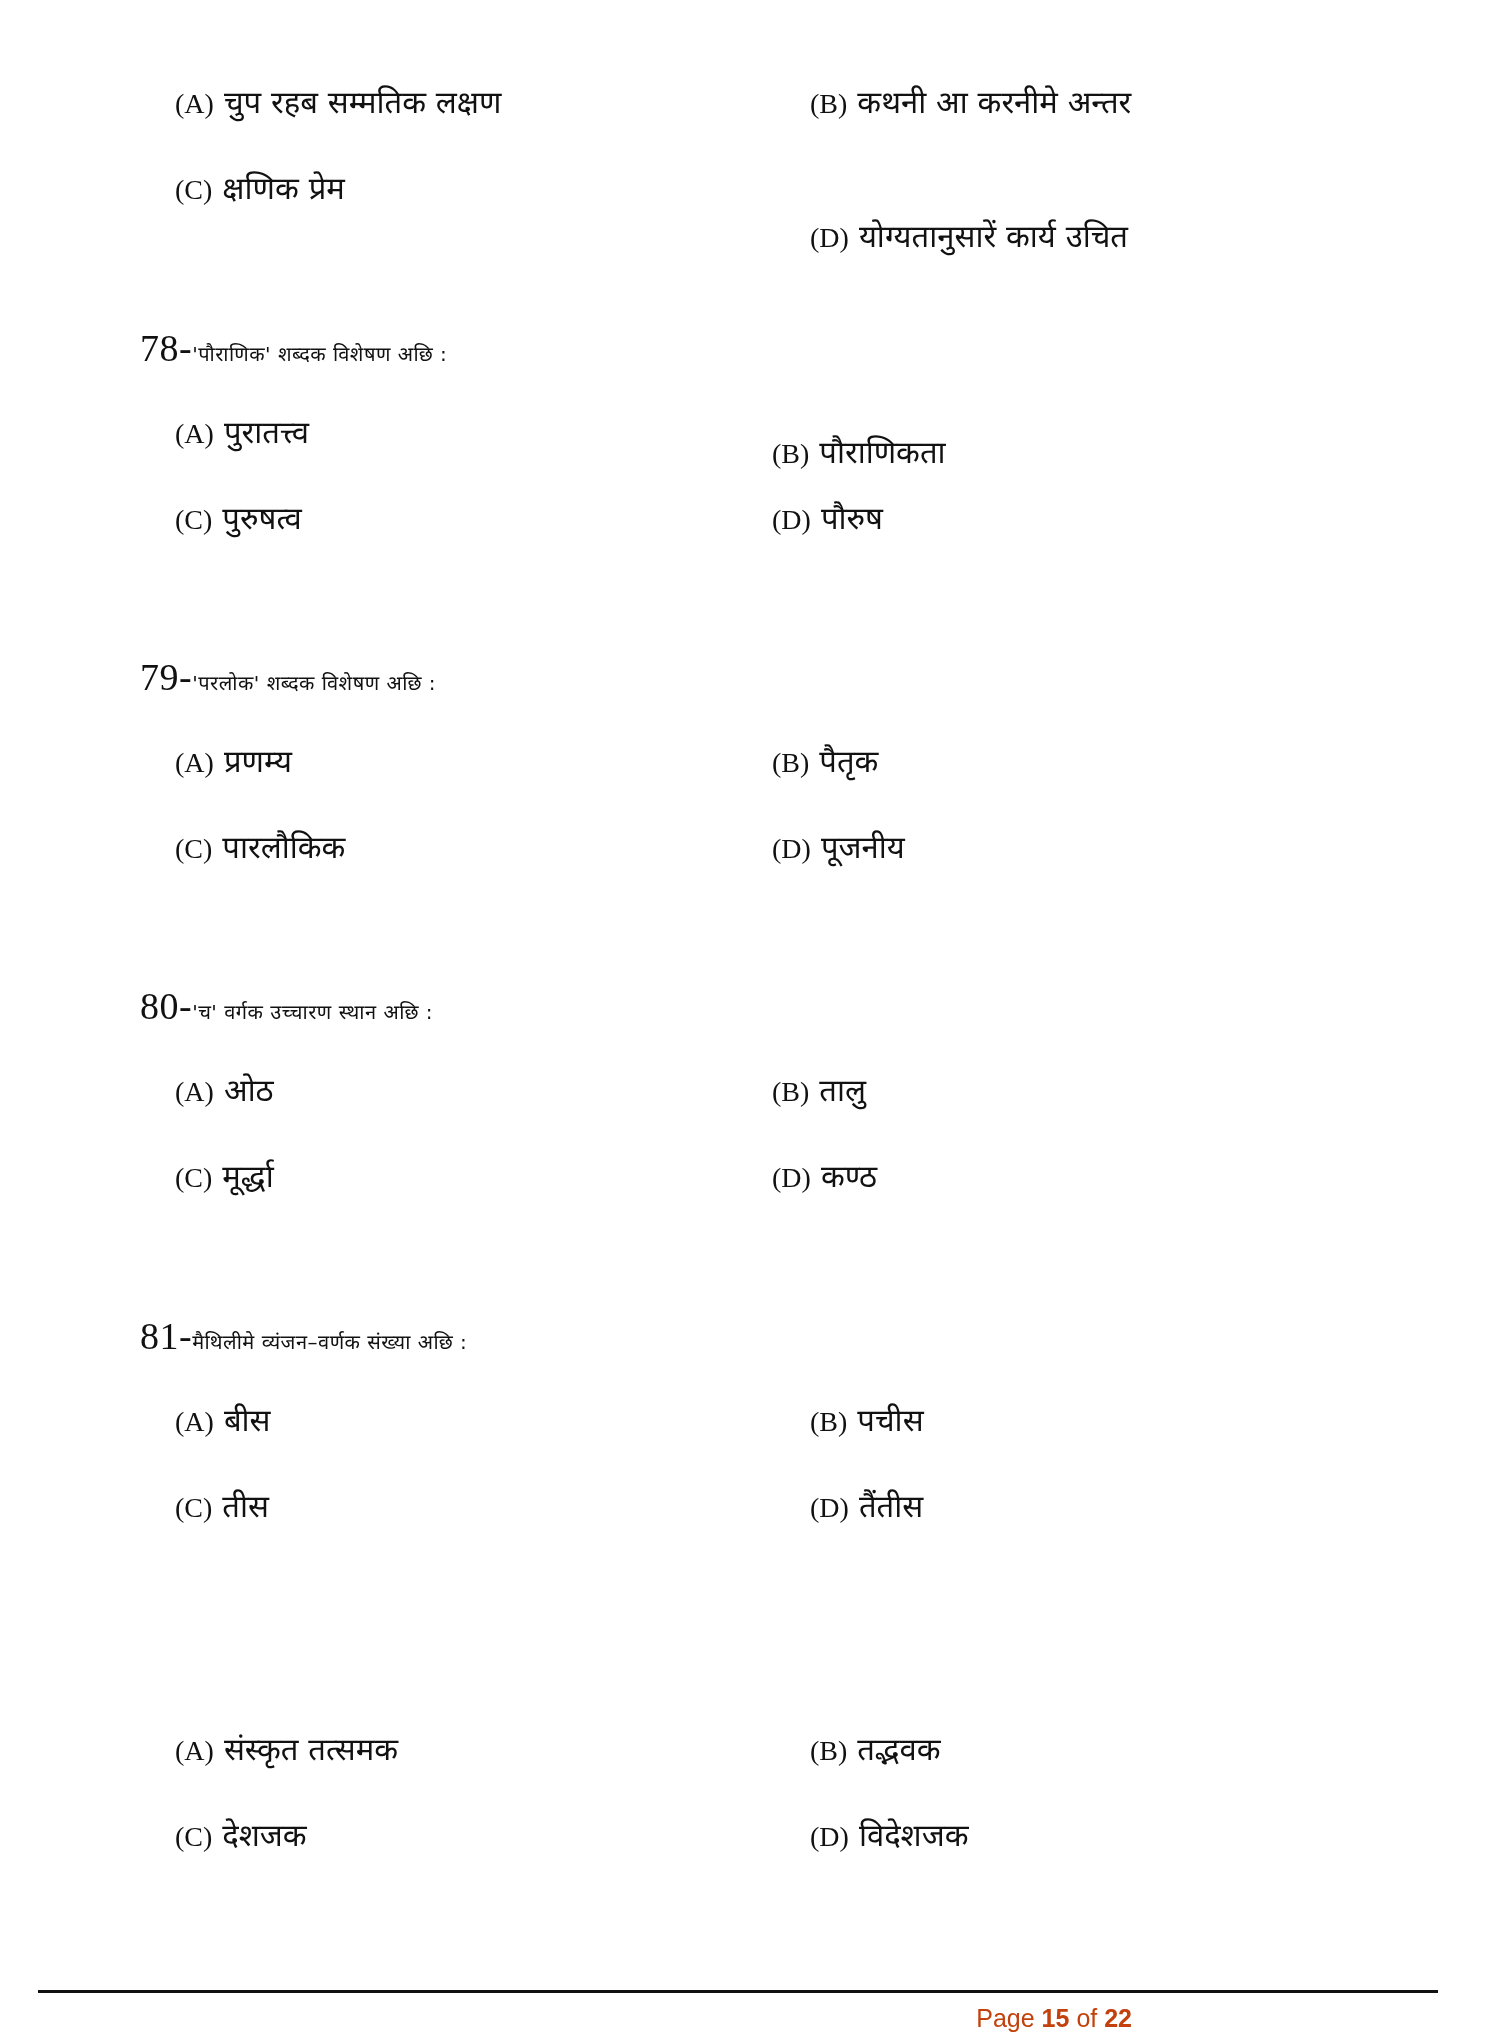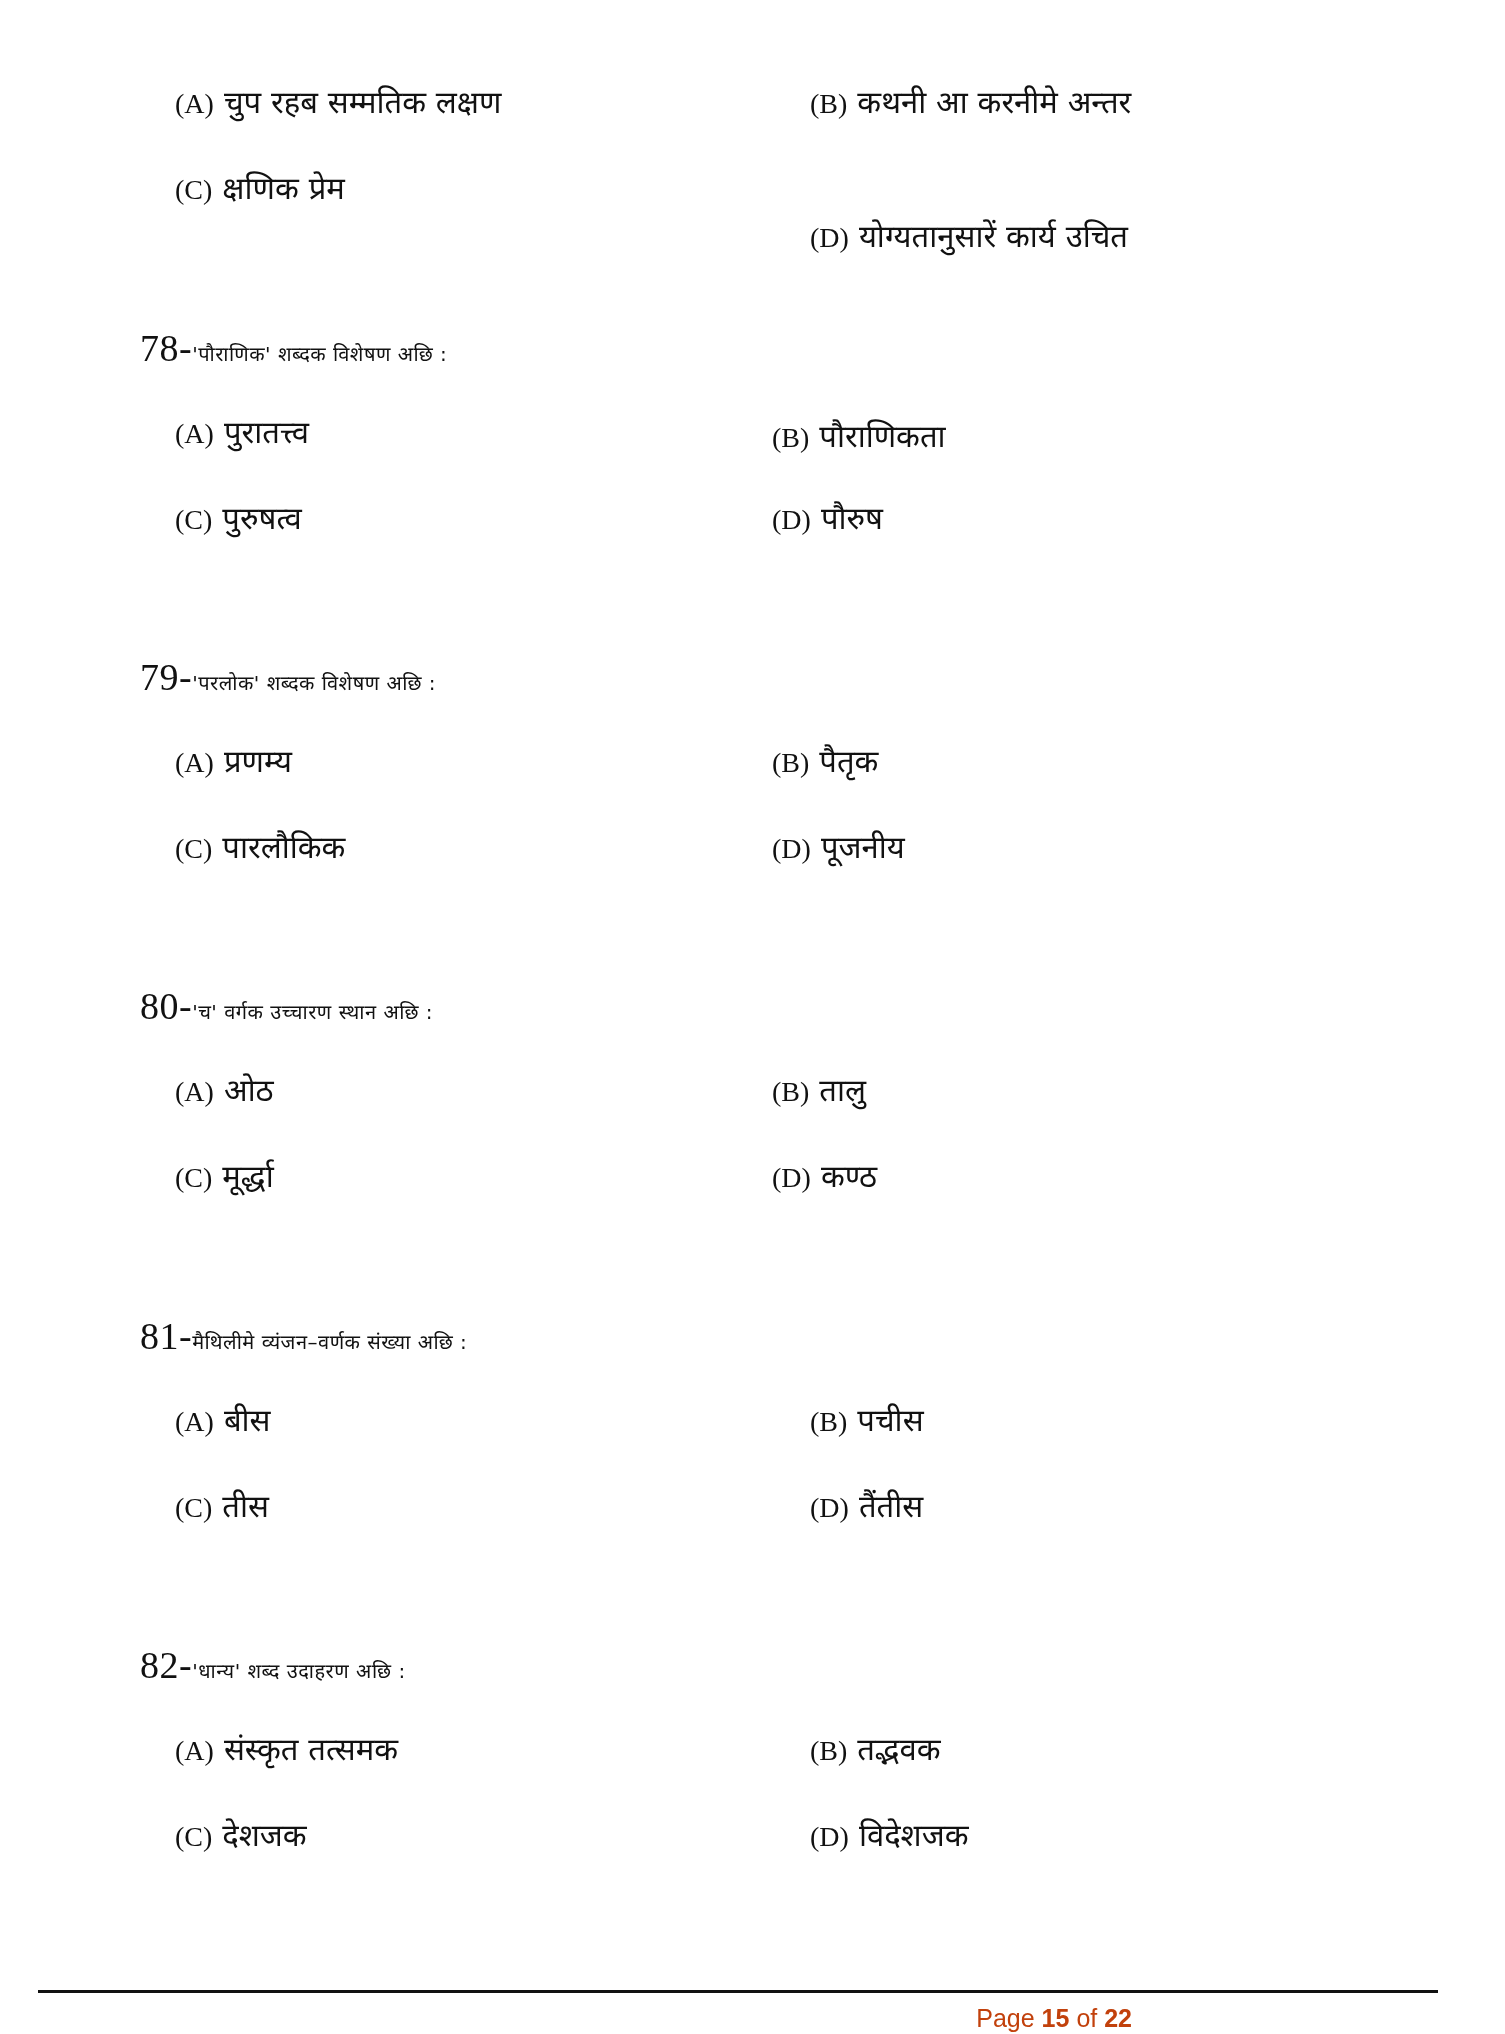--- a/index.html
+++ b/index.html
@@ -85,21 +85,21 @@
   <div class="opt" style="left:810px; top:168px;margin-top:48px;">
     <span class="lbl">(D)</span><span class="txt">योग्यतानुसारें कार्य उचित</span>
   </div>
 
   <div class="question" style="top:328px;">
     <span class="num">78-</span><span class="qtxt">'पौराणिक' शब्दक विशेषण अछि :</span>
   </div>
   <div class="opt" style="left:175px; top:412px;">
     <span class="lbl">(A)</span><span class="txt">पुरातत्त्व</span>
   </div>
-  <div class="opt" style="left:772px; top:416px;text-align:right;">
+  <div class="opt" style="left:772px; top:432px;text-align:right;">
     <span class="lbl">(B)</span><span class="txt">पौराणिकता</span>
   </div>
   <div class="opt" style="left:175px; top:498px;">
     <span class="lbl">(C)</span><span class="txt">पुरुषत्व</span>
   </div>
   <div class="opt" style="left:772px; top:498px;">
     <span class="lbl">(D)</span><span class="txt">पौरुष</span>
   </div>
 
   <div class="question" style="top:657px;">
@@ -143,23 +143,20 @@
   <div class="opt" style="left:810px; top:1400px;">
     <span class="lbl">(B)</span><span class="txt">पचीस</span>
   </div>
   <div class="opt" style="left:175px; top:1486px;">
     <span class="lbl">(C)</span><span class="txt">तीस</span>
   </div>
   <div class="opt" style="left:810px; top:1486px;">
     <span class="lbl">(D)</span><span class="txt">तैंतीस</span>
   </div>
 
-  <div class="question" style="top:1645px;">
-    <span class="num">82-</span><span class="qtxt">'धान्य' शब्द उदाहरण अछि :</span>
-  </div>
   <div class="opt" style="left:175px; top:1729px;">
     <span class="lbl">(A)</span><span class="txt">संस्कृत तत्समक</span>
   </div>
   <div class="opt" style="left:810px; top:1729px;">
     <span class="lbl">(B)</span><span class="txt">तद्भवक</span>
   </div>
   <div class="opt" style="left:175px; top:1815px;">
     <span class="lbl">(C)</span><span class="txt">देशजक</span>
   </div>
   <div class="opt" style="left:810px; top:1815px;">

